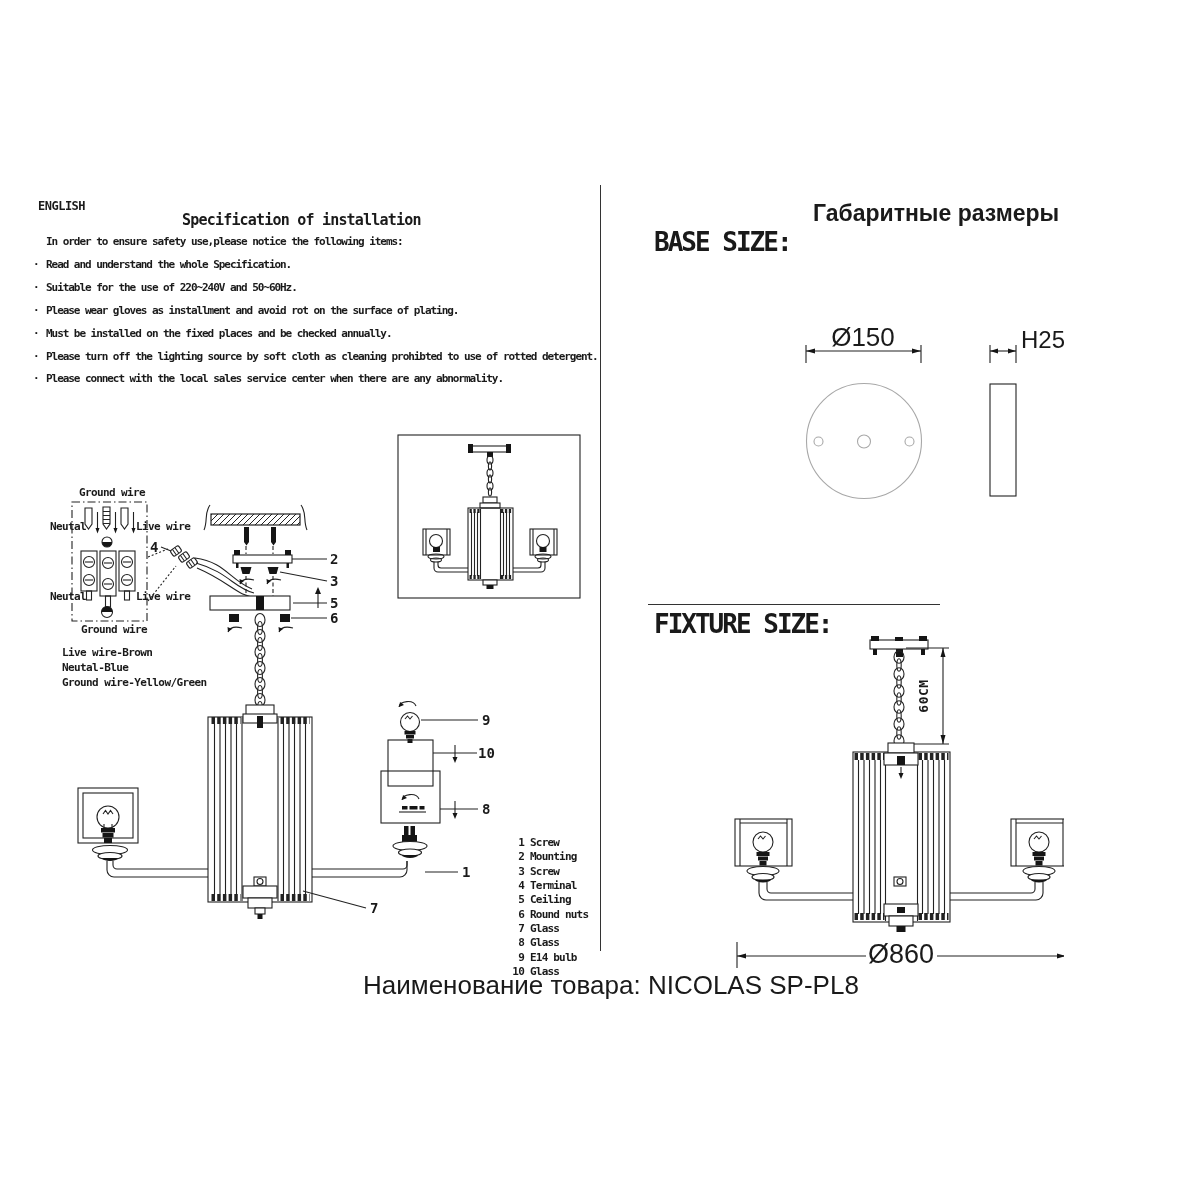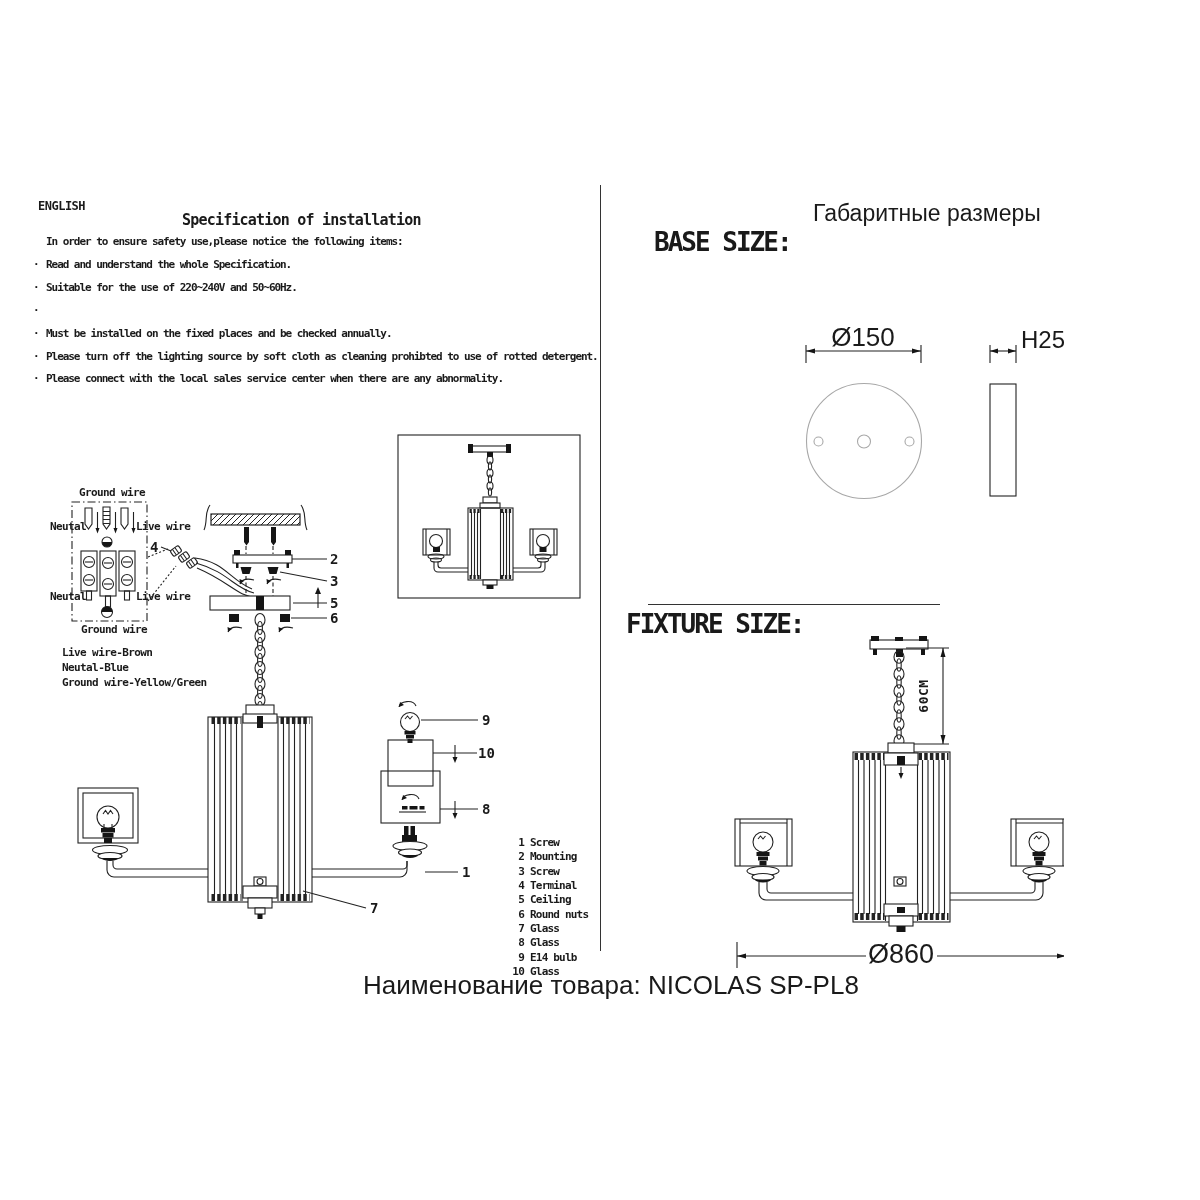--- a/index.html
+++ b/index.html
@@ -10,24 +10,24 @@
   .eng-header{left:38px;top:199px;font-size:12px;letter-spacing:-0.5px;}
   .spec-title{left:182px;top:211px;font-size:15px;letter-spacing:-0.8px;}
   .instr{left:33px;top:231px;width:585px;font-size:11px;letter-spacing:-1.05px;line-height:22.9px;}
   .instr .row{display:flex;}
   .instr .dot{width:13px;flex:0 0 13px;letter-spacing:0;}
   .instr .intro{padding-left:13px;}
   .parts{left:505px;top:836px;font-size:11px;letter-spacing:-0.8px;}
   .parts .prow{display:flex;height:14.35px;line-height:14.35px;}
   .parts .pnum{width:19px;text-align:right;margin-right:6px;}
   .divider-v{left:600px;top:185px;width:1px;height:766px;background:#333;}
-  .rus-title{left:813px;top:200px;font-family:"Liberation Sans",sans-serif;font-weight:normal;font-size:23px;}
+  .rus-title{left:813px;top:200px;font-family:"Liberation Sans",sans-serif;font-weight:bold;font-size:23px;}
   .size-label{font-size:26px;letter-spacing:-2px;}
   .base-label{left:654px;top:227px;}
-  .fixture-label{left:626px;top:609px;}
+  .fixture-label{left:654px;top:609px;}
   .fixture-rule{left:648px;top:604px;width:292px;height:1px;background:#333;}
   .product{left:363px;top:970px;font-family:"Liberation Sans",sans-serif;font-weight:normal;font-size:26px;}
   svg{position:absolute;overflow:visible;}
   svg .s{stroke:#222;fill:none;stroke-width:1.1;}
   svg .f{fill:#151515;stroke:none;}
   svg .wf{fill:#fff;stroke:#222;stroke-width:1.1;}
   svg .gray{stroke:#a8a8a8;fill:none;stroke-width:1.1;}
   svg text{fill:#1a1a1a;}
   .t11{font:bold 11px "DejaVu Sans Mono",monospace;letter-spacing:-0.6px;}
   .t13{font:bold 14px "DejaVu Sans Mono",monospace;}
@@ -50,20 +50,21 @@
     <div class="row">
         <span class="dot">·</span>
         <span>Read and understand the whole Specification.</span>
       </div>
     <div class="row">
         <span class="dot">·</span>
         <span>Suitable for the use of 220~240V and 50~60Hz.</span>
       </div>
     <div class="row">
         <span class="dot">·</span>
+        <span>Please wear gloves as installment and avoid rot on the surface of plating.</span>
       </div>
     <div class="row">
         <span class="dot">·</span>
         <span>Must be installed on the fixed places and be checked annually.</span>
       </div>
     <div class="row">
         <span class="dot">·</span>
         <span>Please turn off the lighting source by soft cloth as cleaning prohibted to use of rotted detergent.</span>
       </div>
     <div class="row">

